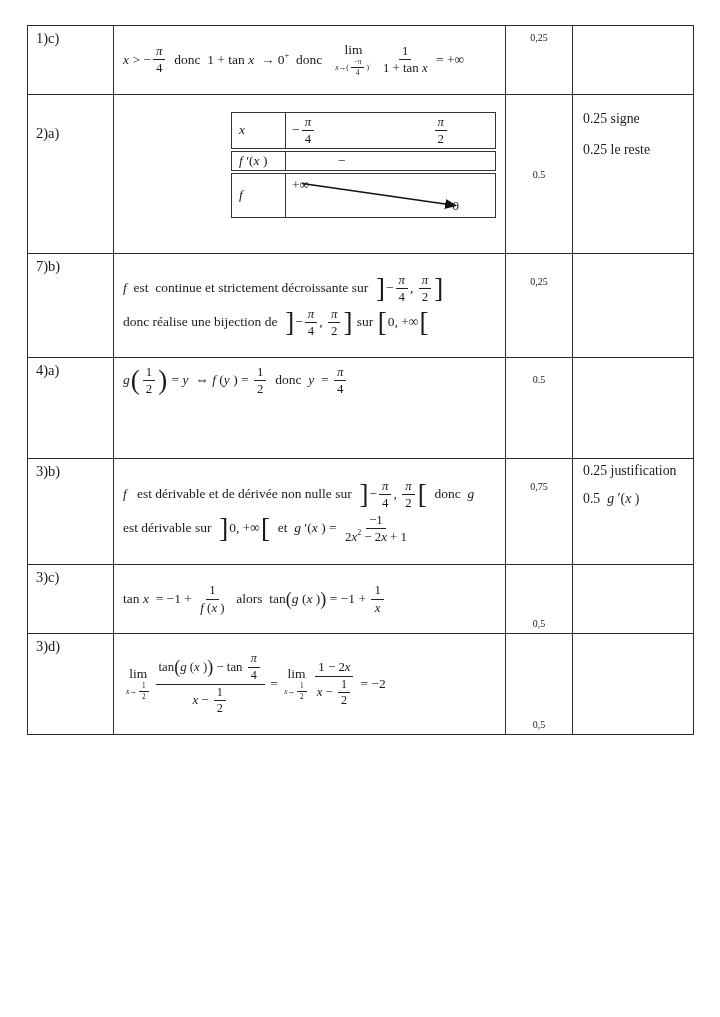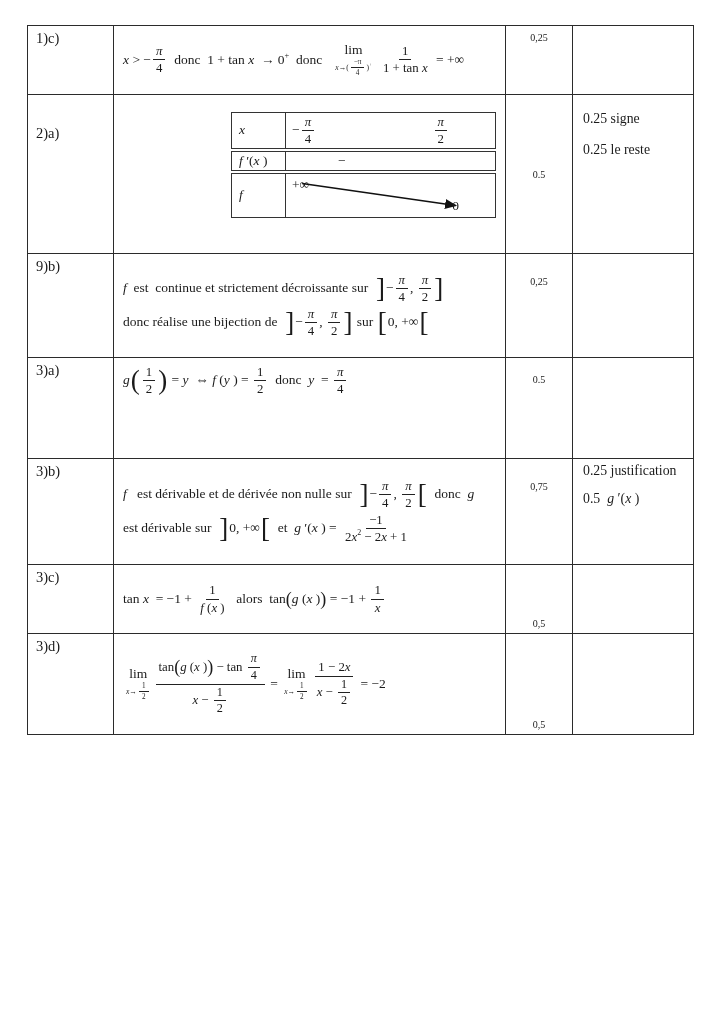--- a/index.html
+++ b/index.html
@@ -133,31 +133,31 @@
           </div>
         </td>
         <td class="score va-mid">0.5</td>
         <td class="comment">
           <div class="crow"><span class="mt">0.25 signe</span></div>
           <div class="crow"><span class="mt">0.25 le reste</span></div>
         </td>
       </tr>
 
       <tr class="r2">
-        <td class="lbl">9)b)</td>
+        <td class="lbl">7)b)</td>
         <td class="work">
           <div class="mrow"><span class="mi">f</span><span class="mt">  est  continue et strictement décroissante sur  </span><span class="mdelim">]</span><span class="mt">−</span><span class="mfrac"><span class="mnum"><span class="mi">π</span></span><span class="mden"><span class="mt">4</span></span></span><span class="mt">, </span><span class="mfrac"><span class="mnum"><span class="mi">π</span></span><span class="mden"><span class="mt">2</span></span></span><span class="mdelim">]</span></div>
           <div class="mrow"><span class="mt">donc réalise une bijection de  </span><span class="mdelim">]</span><span class="mt">−</span><span class="mfrac"><span class="mnum"><span class="mi">π</span></span><span class="mden"><span class="mt">4</span></span></span><span class="mt">, </span><span class="mfrac"><span class="mnum"><span class="mi">π</span></span><span class="mden"><span class="mt">2</span></span></span><span class="mdelim">]</span><span class="mt"> sur </span><span class="mdelim">[</span><span class="mt">0, +∞</span><span class="mdelim">[</span></div>
         </td>
         <td class="score va-upmid">0,25</td>
         <td class="comment"></td>
       </tr>
 
       <tr class="r3">
-        <td class="lbl">3)a)</td>
+        <td class="lbl">4)a)</td>
         <td class="work work-top">
           <div class="mrow"><span class="mi">g</span><span class="mdelim">(</span><span class="mfrac"><span class="mnum"><span class="mt">1</span></span><span class="mden"><span class="mt">2</span></span></span><span class="mdelim">)</span><span class="mt"> = </span><span class="mi">y</span><span class="mt">  ⇔ </span><span class="mi">f</span><span class="mt"> (</span><span class="mi">y</span><span class="mt"> ) = </span><span class="mfrac"><span class="mnum"><span class="mt">1</span></span><span class="mden"><span class="mt">2</span></span></span><span class="mt">  donc  </span><span class="mi">y</span><span class="mt">  = </span><span class="mfrac"><span class="mnum"><span class="mi">π</span></span><span class="mden"><span class="mt">4</span></span></span></div>
         </td>
         <td class="score va-upmid2">0.5</td>
         <td class="comment"></td>
       </tr>
 
       <tr class="r4">
         <td class="lbl">3)b)</td>
         <td class="work">

